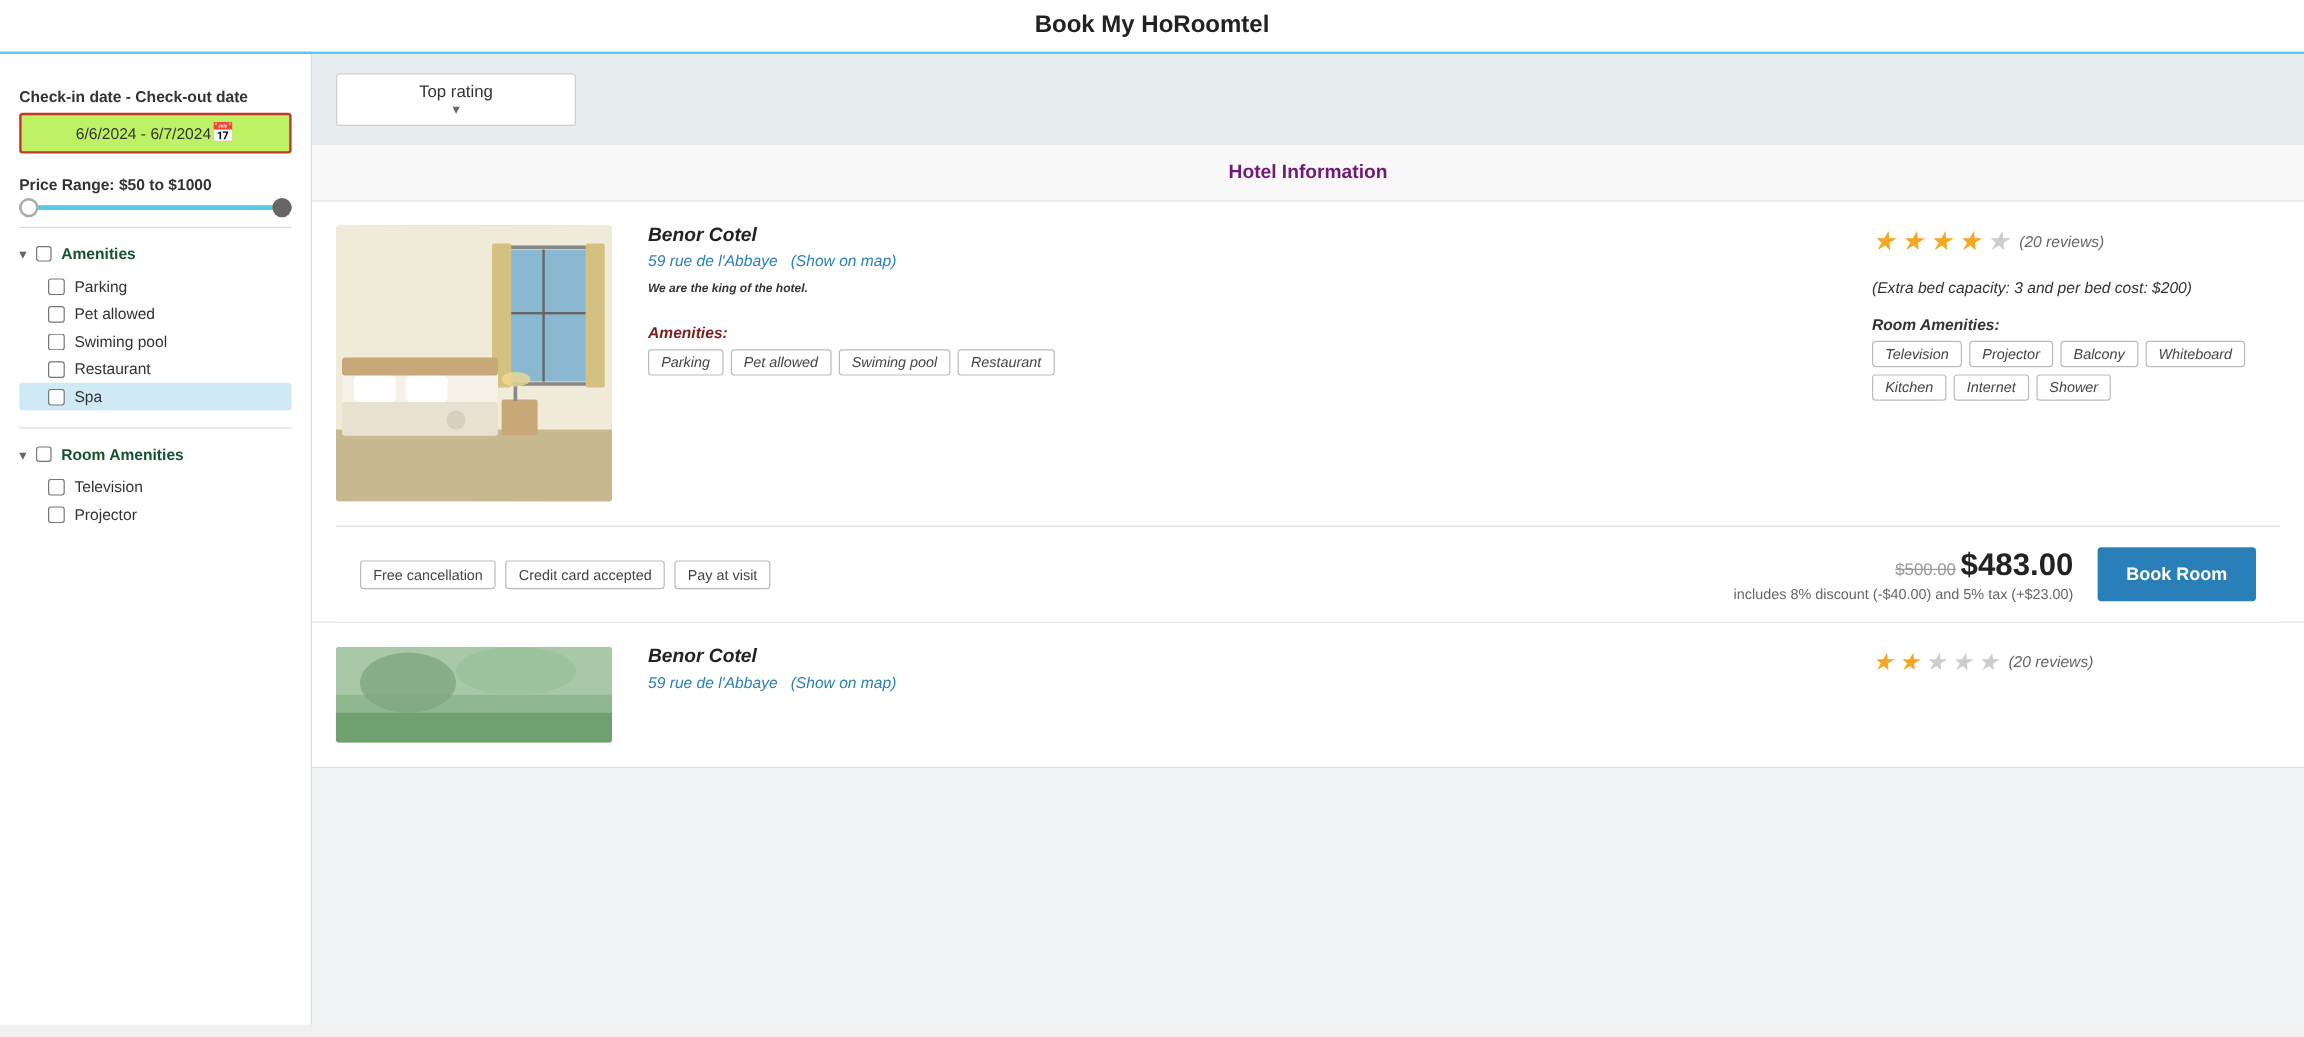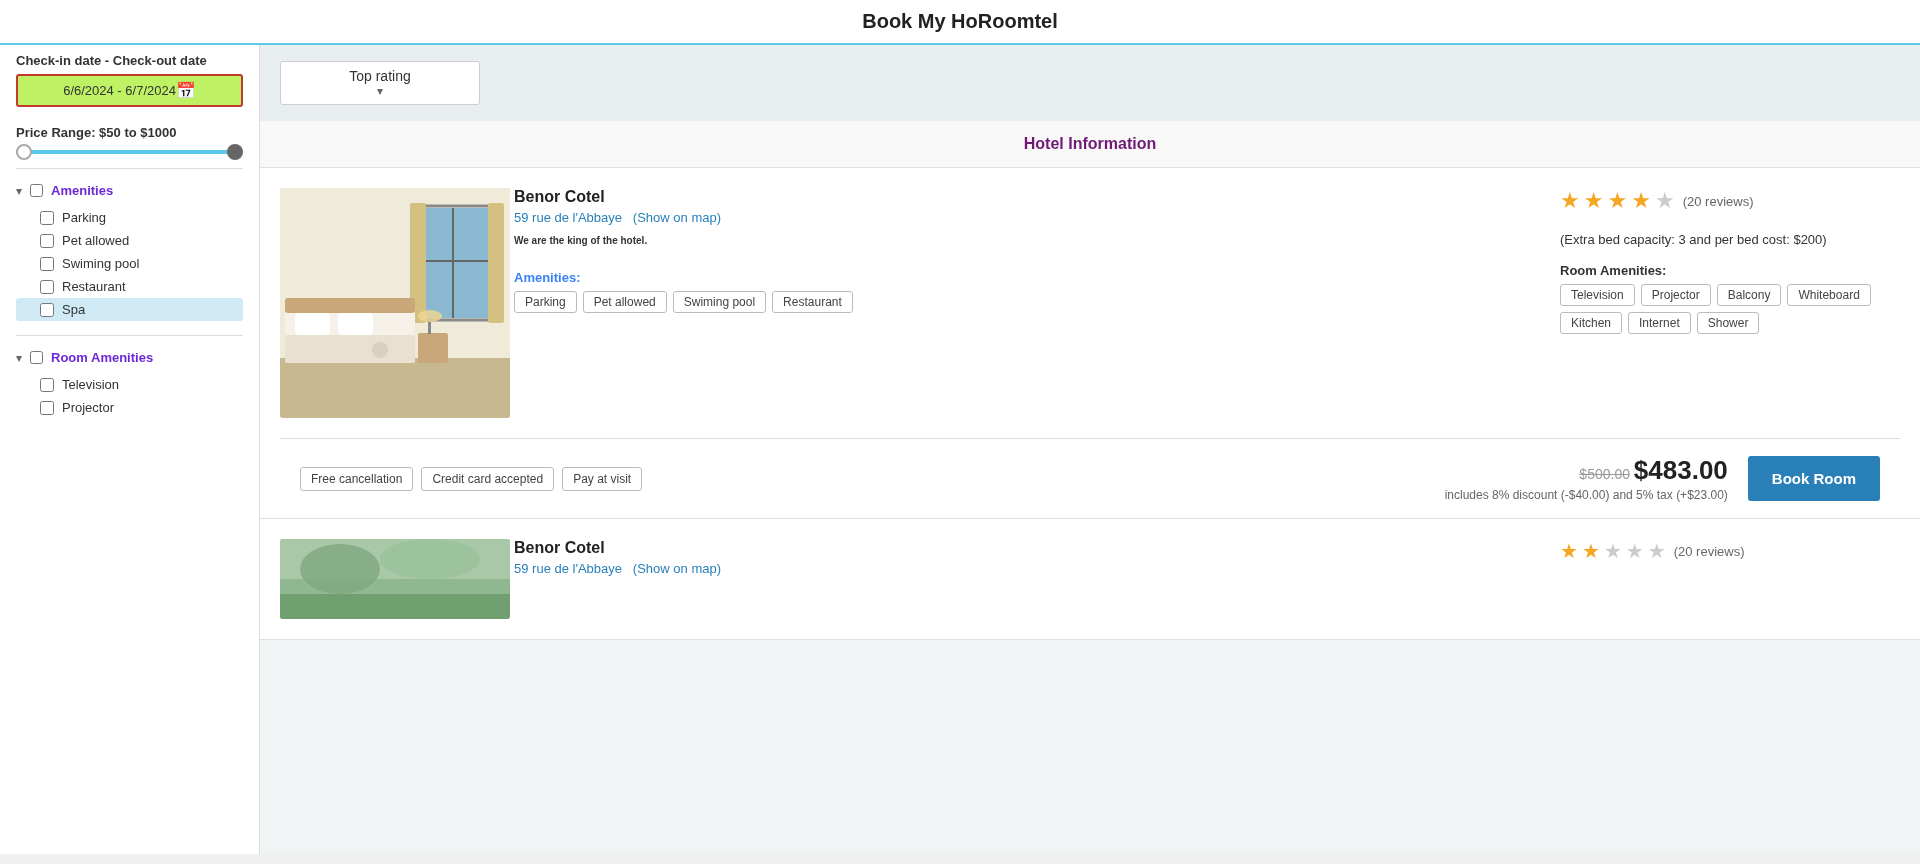--- a/index.html
+++ b/index.html
@@ -22,21 +22,21 @@
     .main-layout {
       display: flex;
       min-height: calc(100vh - 55px);
     }
 
     
     .sidebar {
       width: 260px;
       min-width: 260px;
       background: #fff;
-      padding: 8px 16px;
+      padding: 28px 16px;
       border-right: 1px solid #ddd;
     }
 
     .date-label {
       font-size: 13px;
       font-weight: bold;
       margin-bottom: 6px;
       color: #333;
     }
 
@@ -115,21 +115,21 @@
       margin-bottom: 8px;
       cursor: pointer;
     }
     .filter-section-header .arrow {
       font-size: 12px;
       color: #666;
     }
     .filter-section-label {
       font-size: 13px;
       font-weight: bold;
-      color: #6d28d9;
+      color: #14532d;
     }
 
     .checkbox-item {
       display: flex;
       align-items: center;
       gap: 8px;
       padding: 4px 8px 4px 24px;
       cursor: pointer;
       border-radius: 3px;
       font-size: 13px;
@@ -187,22 +187,23 @@
     
     .hotel-card {
       background: #fff;
       margin: 0;
       border-bottom: 1px solid #e0e0e0;
       padding: 20px 20px 0 20px;
     }
 
     .hotel-card-inner {
       display: flex;
-      gap: 4px;
+      gap: 30px;
       padding-bottom: 20px;
+      font-style: italic;
     }
 
     .hotel-image {
       width: 230px;
       min-width: 230px;
       height: 230px;
       background: linear-gradient(135deg, #e8d8b0 0%, #c8c0a0 30%, #f0ece0 60%, #d8d0b8 100%);
       border-radius: 3px;
       overflow: hidden;
       position: relative;
@@ -233,21 +234,21 @@
       font-size: 10px;
       font-weight: bold;
       margin-bottom: 24px;
       color: #333;
     }
 
     .amenities-label {
       font-size: 13px;
       font-weight: bold;
       margin-bottom: 6px;
-      color: #3b82f6;
+      color: #7f1d1d;
     }
 
     .amenity-tags {
       display: flex;
       flex-wrap: wrap;
       gap: 6px;
     }
 
     .amenity-tag {
       border: 1px solid #bbb;

